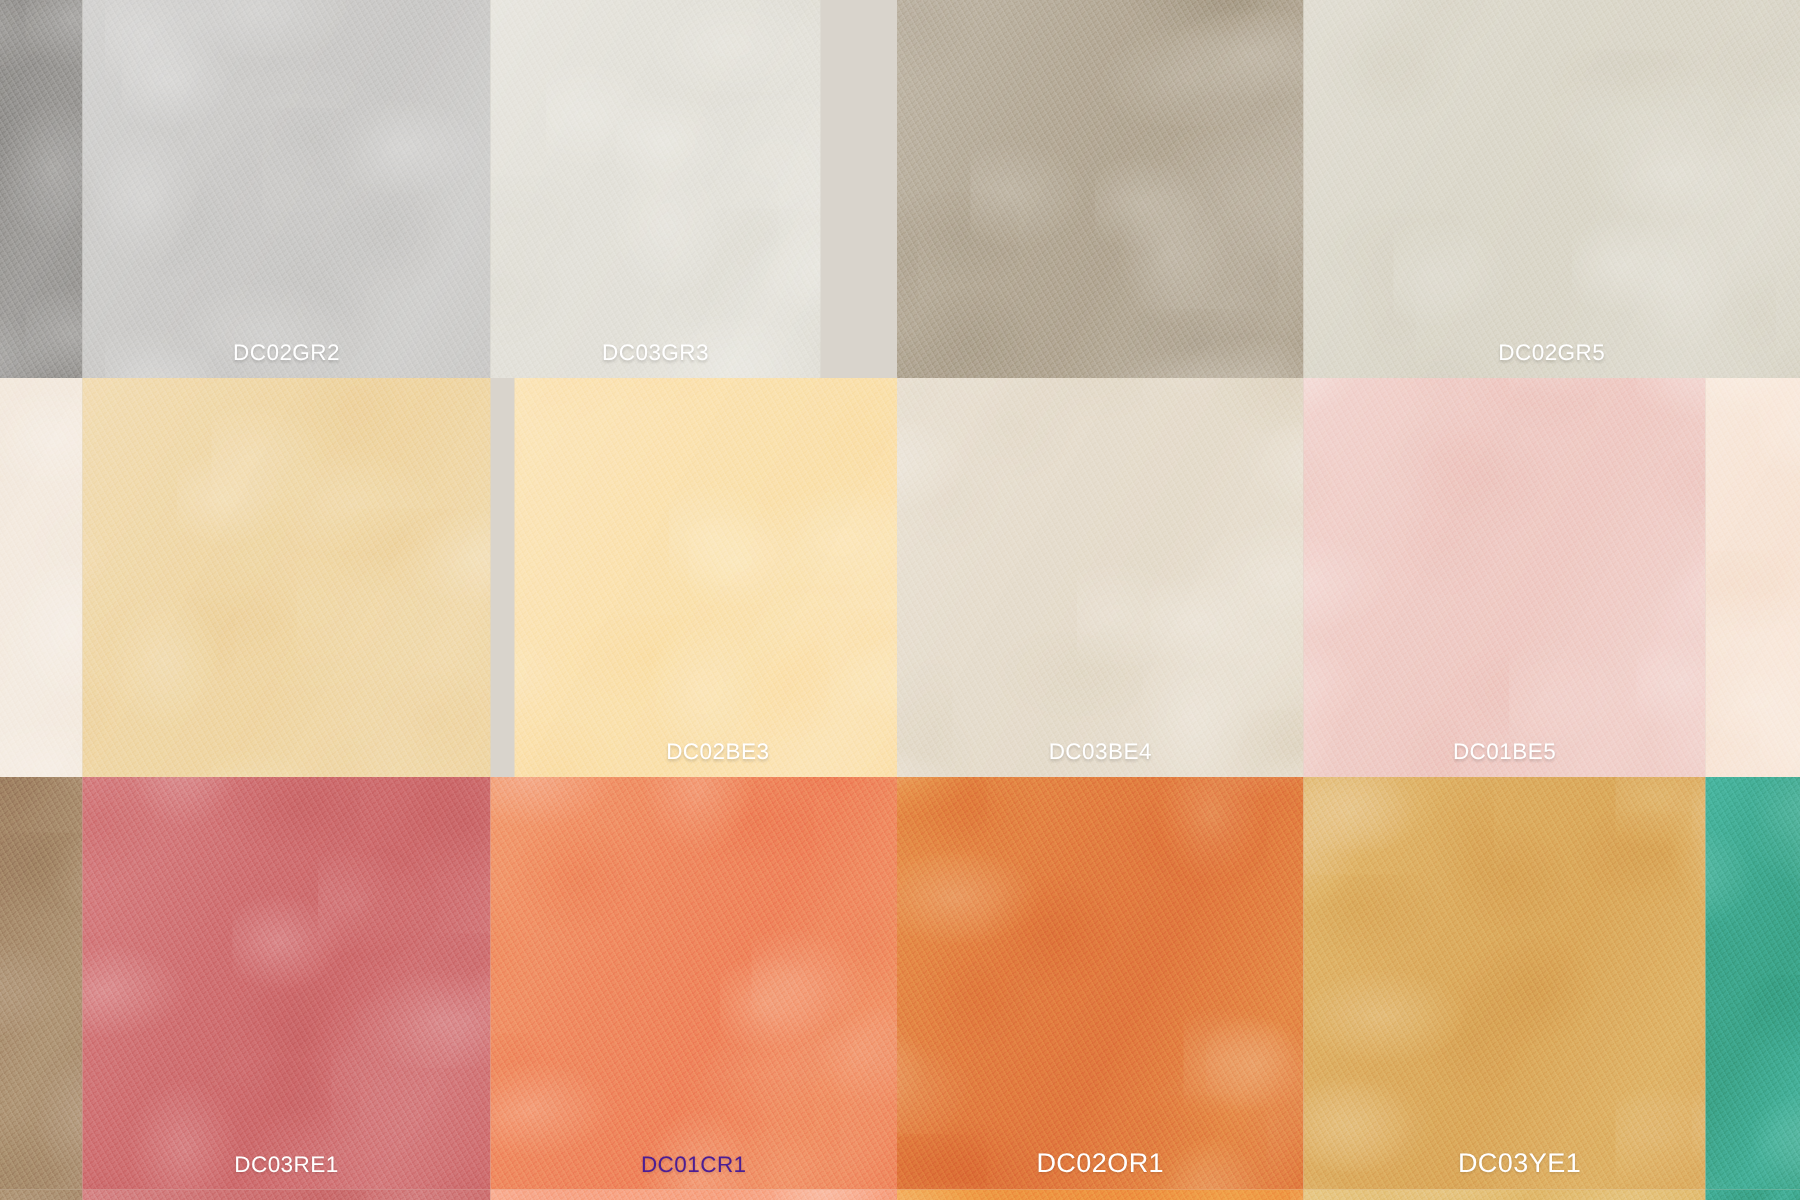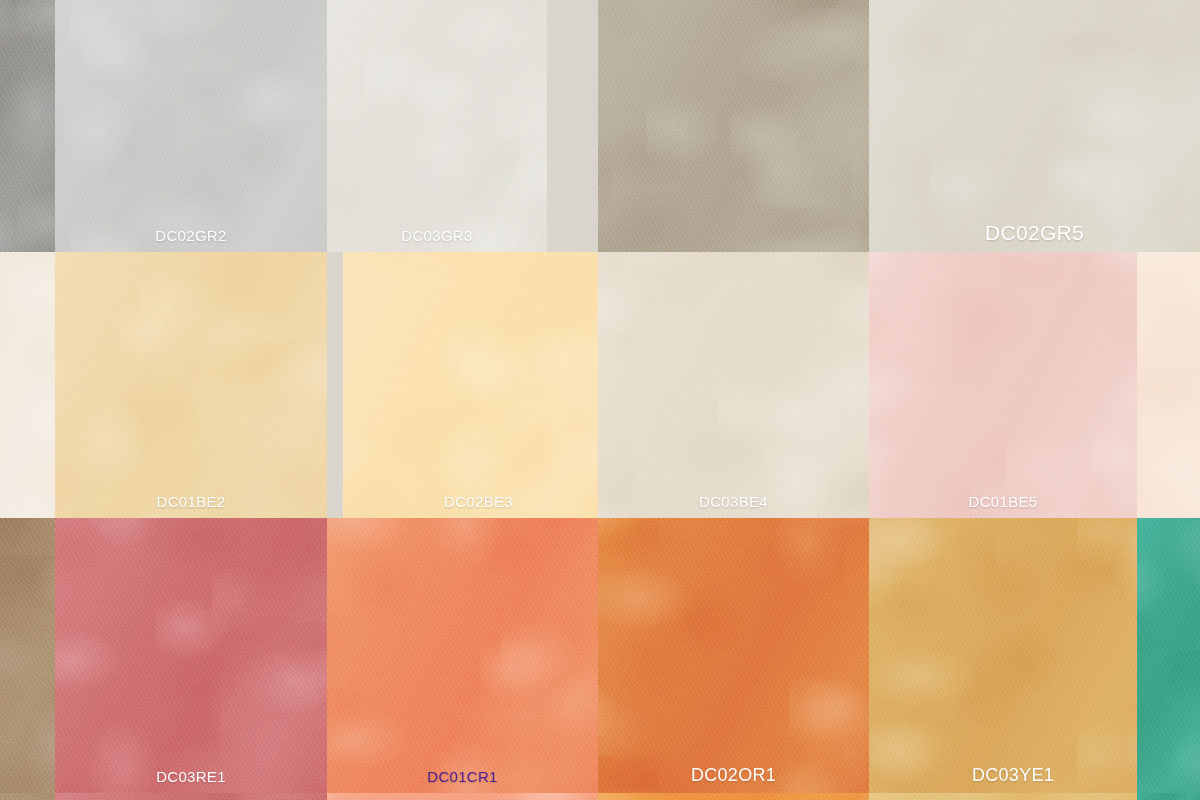--- a/index.html
+++ b/index.html
@@ -119,34 +119,33 @@
       </div>
       <div class="swatch" style="left: 598px; width: 271px; background: rgb(180, 169, 150);">
         <div class="tex" style="background-position: 159px 123px, 109px 231px, 303px 127px, 108px 153px, 271px 131px, 99px 387px, 363px 177px, 76px 219px, 399px 321px, 311px 109px, 281px 293px, 129px 39px;"></div>
         <div class="sheen"></div>
         <div class="grain"></div>
       </div>
       <div class="swatch" style="left: 869px; width: 331px; background: rgb(220, 216, 203);">
         <div class="tex" style="background-position: 212px 164px, 132px 298px, 374px 146px, 139px 164px, 318px 168px, 112px 466px, 424px 206px, 93px 272px, 482px 368px, 348px 132px, 348px 324px, 172px 52px;"></div>
         <div class="sheen"></div>
         <div class="grain"></div>
-        <div class="swatch-label" style="color: rgb(255, 255, 255); font-size: 21px;">DC02GR5</div>
+        <div class="swatch-label" style="color: rgb(255, 255, 255); font-size: 15px;">DC02GR5</div>
       </div>
     </div>
     <div class="swatch-row" style="top: 252px; height: 266px;">
       <div class="swatch" style="left: -216px; width: 271px; background: rgb(244, 234, 223);">
         <div class="tex" style="background-position: 37px 29px, 101px 47px, 103px 129px, 98px 163px, 157px 93px, 111px 173px, 199px 157px, 96px 91px, 191px 193px, 259px 119px, 103px 247px, 11px 53px;"></div>
         <div class="sheen"></div>
         <div class="grain"></div>
       </div>
       <div class="swatch" style="left: 55px; width: 272px; background: rgb(240, 215, 166);">
         <div class="tex" style="background-position: 90px 70px, 124px 114px, 174px 148px, 129px 174px, 204px 130px, 124px 252px, 260px 186px, 113px 144px, 274px 240px, 296px 142px, 170px 278px, 54px 66px;"></div>
         <div class="sheen"></div>
         <div class="grain"></div>
-        <div class="swatch-label" style="color: rgb(255, 255, 255); font-size: 15px;">DC01BE2</div>
       </div>
       <div class="swatch" style="left: 343px; width: 271px; background: rgb(251, 226, 175);">
         <div class="tex" style="background-position: 143px 111px, 147px 181px, 245px 167px, 160px 185px, 251px 167px, 137px 331px, 321px 215px, 130px 197px, 357px 287px, 333px 165px, 237px 309px, 97px 79px;"></div>
         <div class="sheen"></div>
         <div class="grain"></div>
         <div class="swatch-label" style="color: rgb(255, 255, 255); font-size: 15px;">DC02BE3</div>
       </div>
       <div class="swatch" style="left: 598px; width: 271px; background: rgb(230, 221, 205);">
         <div class="tex" style="background-position: 196px 152px, 170px 248px, 316px 186px, 191px 196px, 298px 204px, 150px 410px, 382px 244px, 147px 250px, 440px 334px, 370px 188px, 304px 340px, 140px 92px;"></div>
         <div class="sheen"></div>

